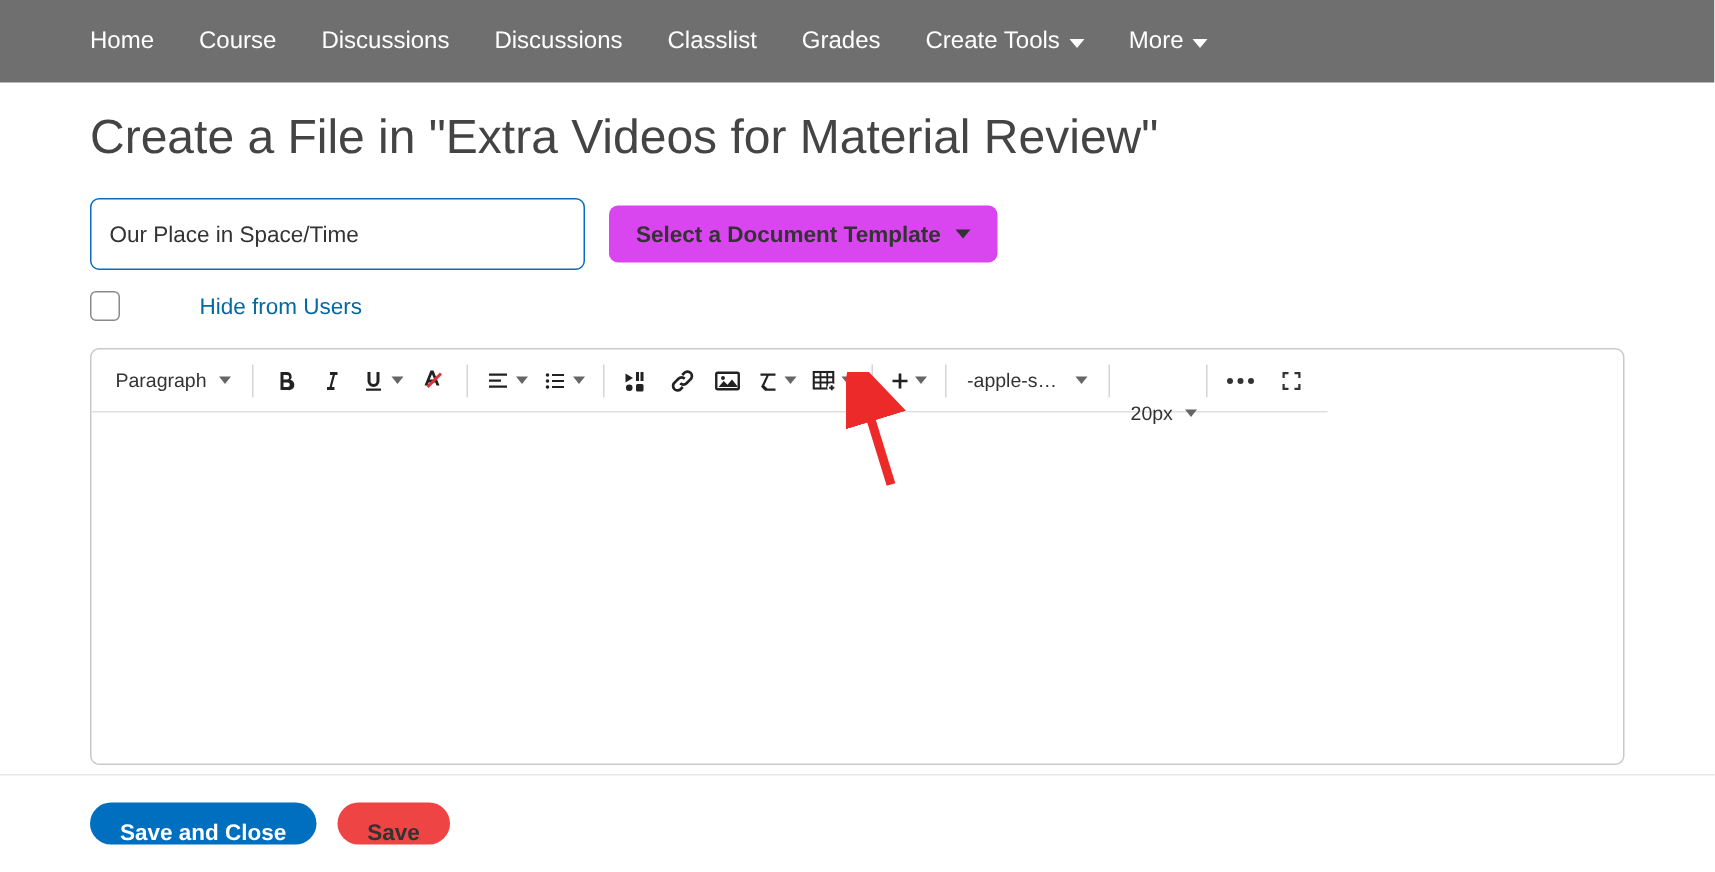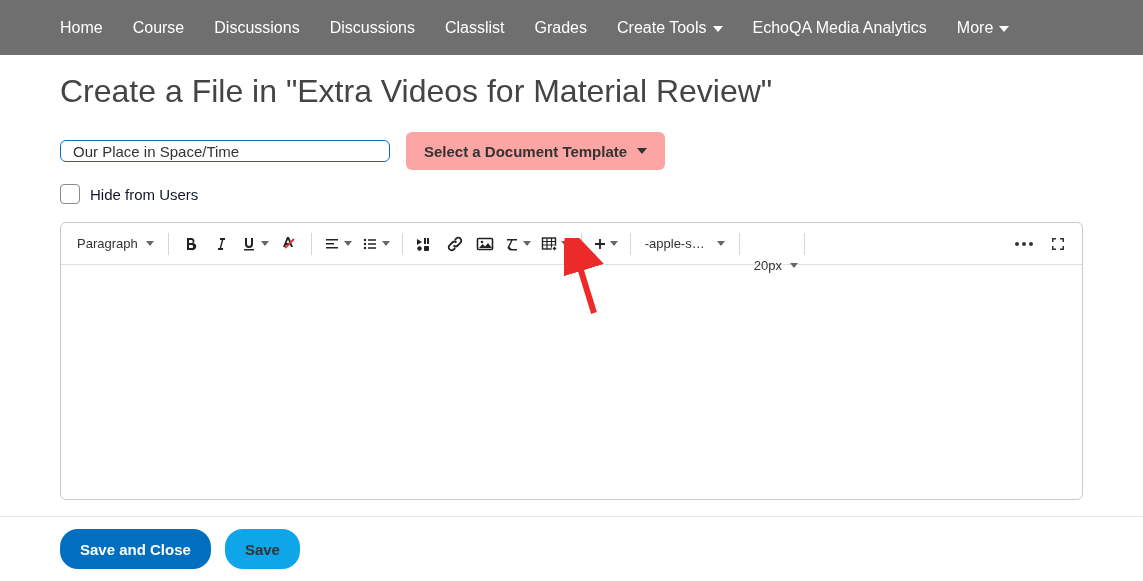--- a/index.html
+++ b/index.html
@@ -37,30 +37,30 @@
     margin-bottom: 22px;
   }
   .row {
     display: flex;
     align-items: center;
     gap: 16px;
     margin-bottom: 14px;
   }
   .title-input {
     width: 330px;
-    height: 22px;
+    height: 48px;
     border: 1.5px solid #0a6cbf;
     border-radius: 6px;
     padding: 0 12px;
     font-size: 15px;
     color: #333;
     outline: none;
   }
   .template-btn {
-    background: #fca5a5;
+    background: #d946ef;
     border: none;
     border-radius: 6px;
     height: 38px;
     padding: 0 18px;
     font-size: 15px;
     font-weight: 600;
     color: #333;
     cursor: pointer;
     display: flex;
     align-items: center;
@@ -78,27 +78,27 @@
     align-items: center;
     gap: 10px;
     margin-bottom: 18px;
   }
   .checkbox {
     width: 20px; height: 20px;
     border: 1.5px solid #8a8a8a;
     border-radius: 4px;
     cursor: pointer;
   }
-  .hide-label { font-size: 15px; color: #0f172a; }
+  .hide-label { font-size: 15px; color: #0369a1; margin-left: 43px; }
   .editor {
     border: 1px solid #c9c9c9;
     border-radius: 6px;
     height: 278px;
     display: flex;
-    flex-direction: column;
+    flex-direction: row;
     position: relative;
   }
   .toolbar {
     height: 42px;
     display: flex;
     align-items: center;
     padding: 0 10px;
     gap: 2px;
     border-bottom: 1px solid #e0e0e0;
   }
@@ -152,30 +152,30 @@
     bottom: 0;
     height: 65px;
     background: #fff;
     border-top: 1px solid #e6e6e6;
     display: flex;
     align-items: center;
     padding-left: 60px;
     gap: 14px;
   }
   .btn {
-    height: 40px;
+    height: 28px;
     padding: 12px 20px;
     border: none;
     border-radius: 18px;
     font-size: 15px;
     font-weight: 600;
     cursor: pointer;
   }
   .btn-primary { background: #006fbf; color: #fff; }
-  .btn-sec { background: #0ea5e9; color: #333; }
+  .btn-sec { background: #ef4444; color: #333; }
   .tb-right { margin-left: auto; display: flex; align-items: center; gap: 6px; }
 </style>
 </head>
 <body>
 
 <div class="nav">
   <div class="nav-item">
       <span>Home</span>
     </div>
   <div class="nav-item">
@@ -189,23 +189,20 @@
     </div>
   <div class="nav-item">
       <span>Classlist</span>
     </div>
   <div class="nav-item">
       <span>Grades</span>
     </div>
   <div class="nav-item">
       <span>Create Tools</span>
       <span class="nav-chev"></span>
-    </div>
-  <div class="nav-item">
-      <span>EchoQA Media Analytics</span>
     </div>
   <div class="nav-item">
       <span>More</span>
       <span class="nav-chev"></span>
     </div>
 </div>
 
 <div class="content">
   <h1 class="page-title">Create a File in "Extra Videos for Material Review"</h1>
 

